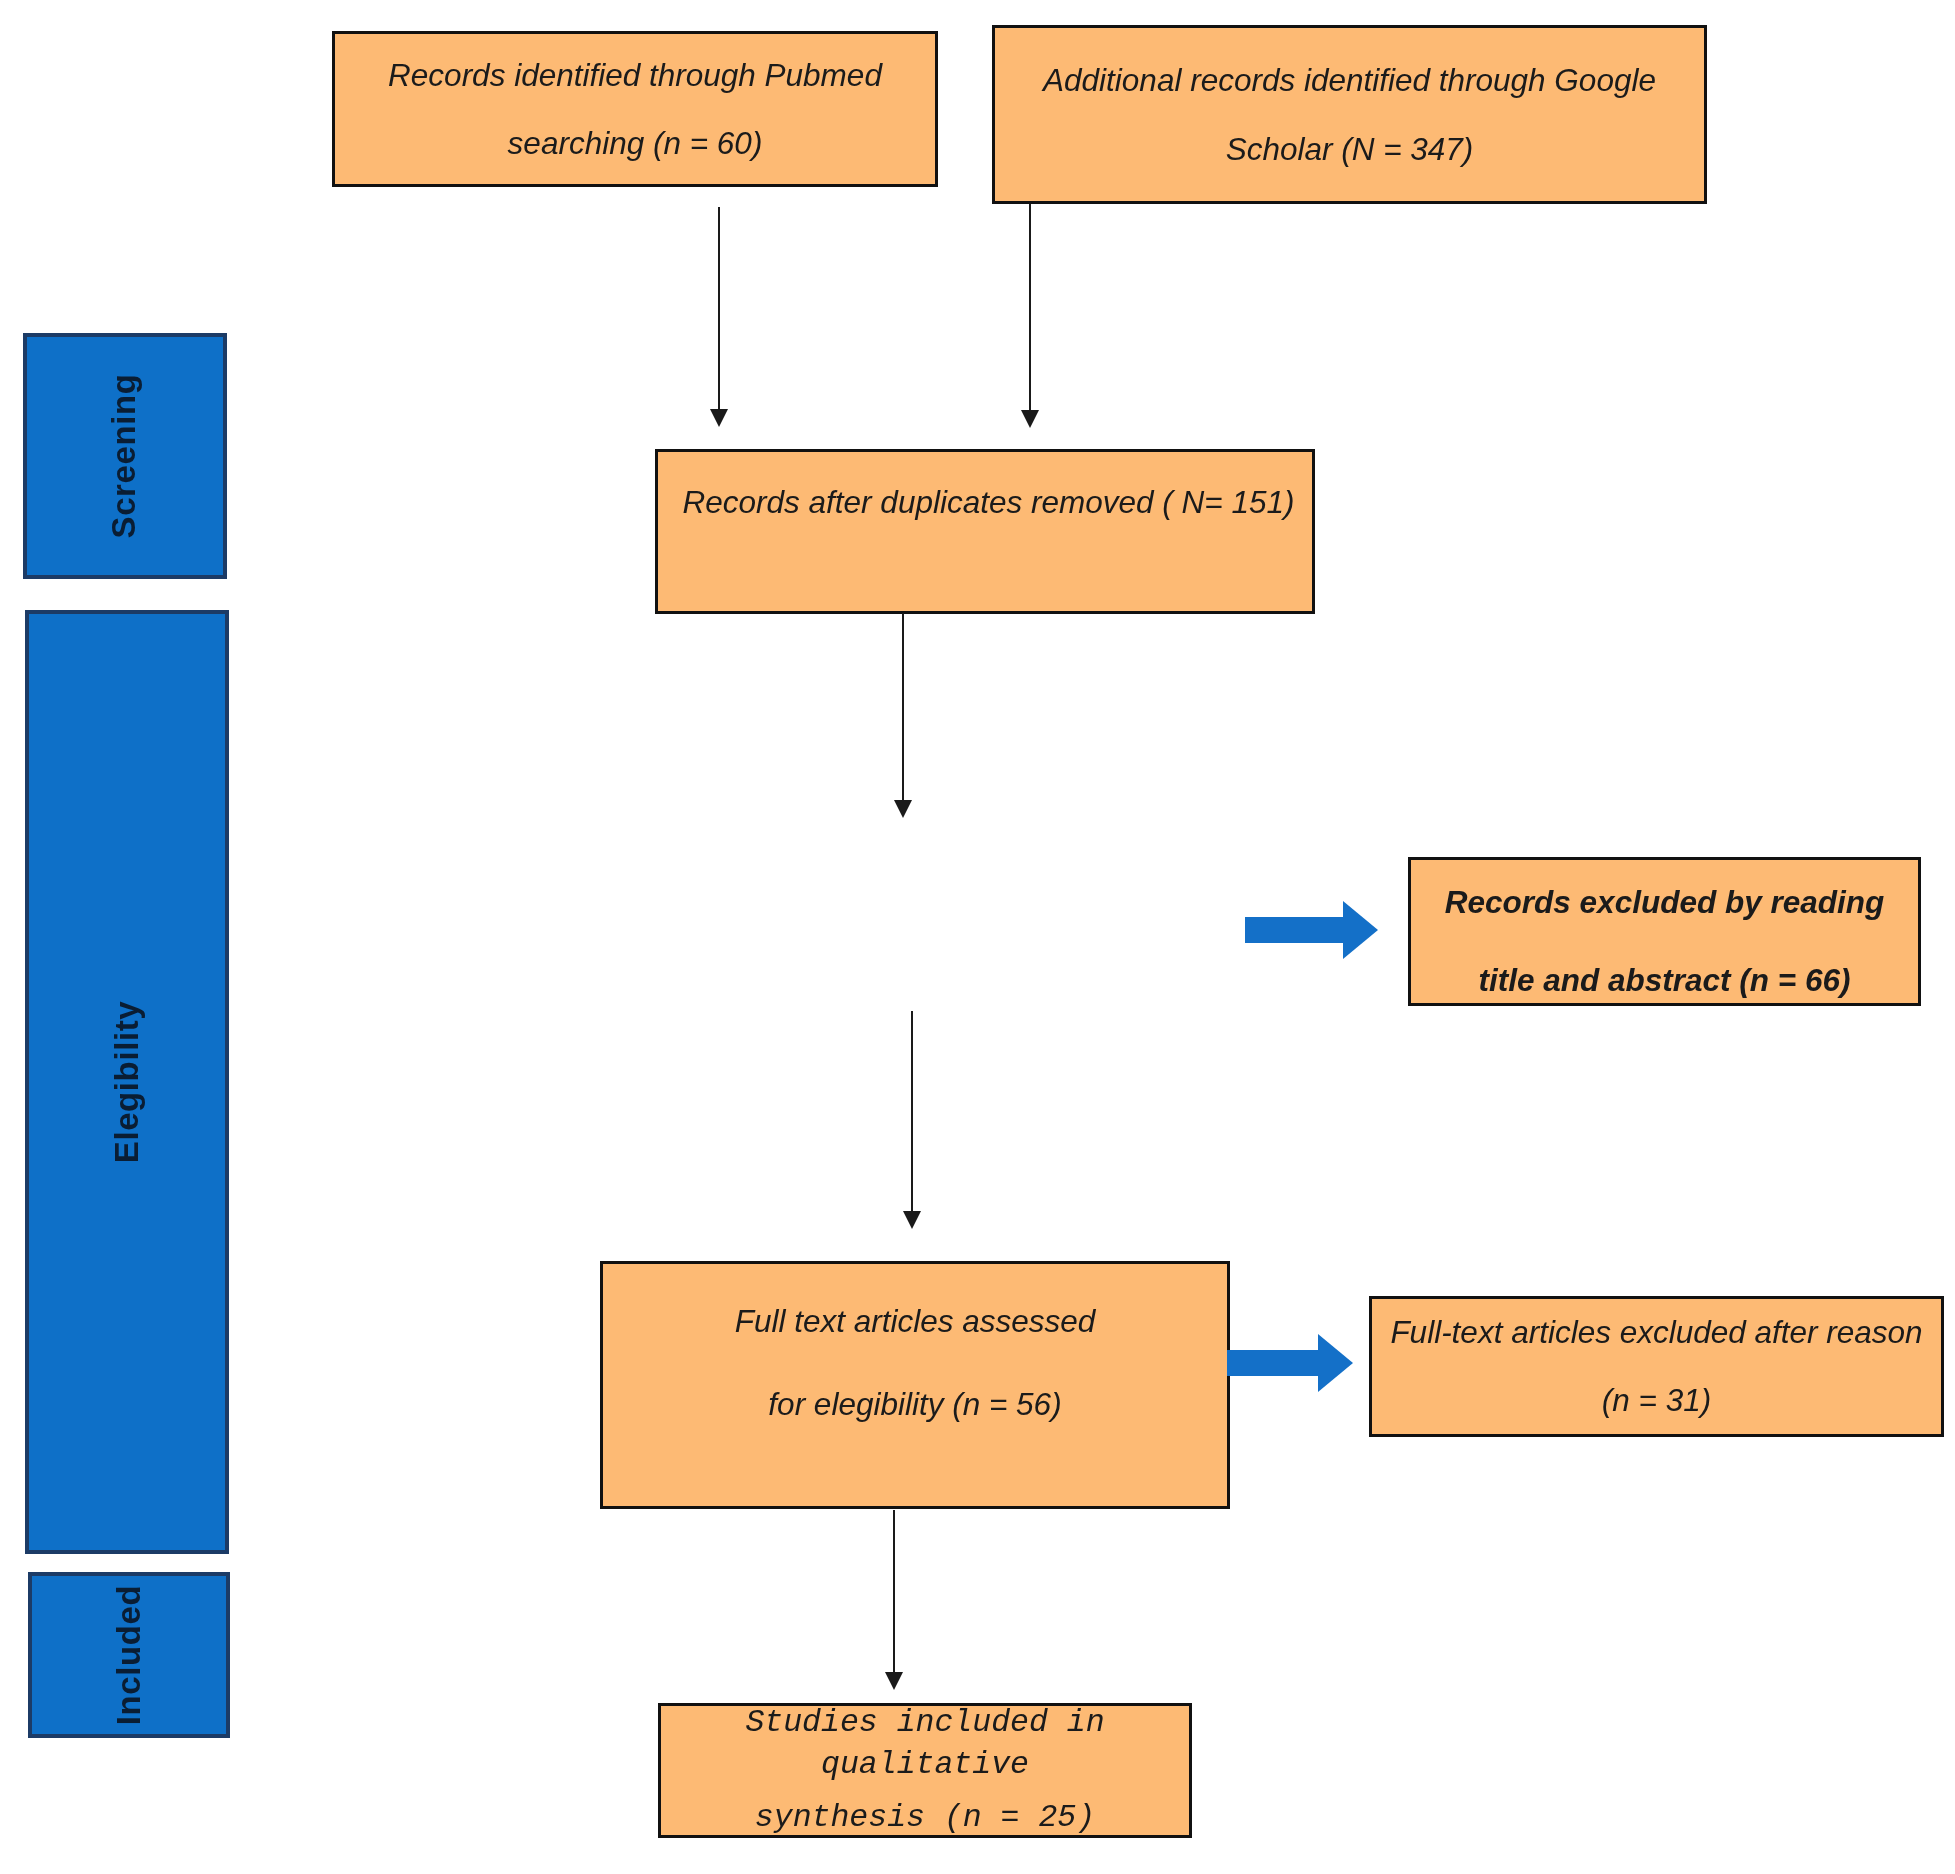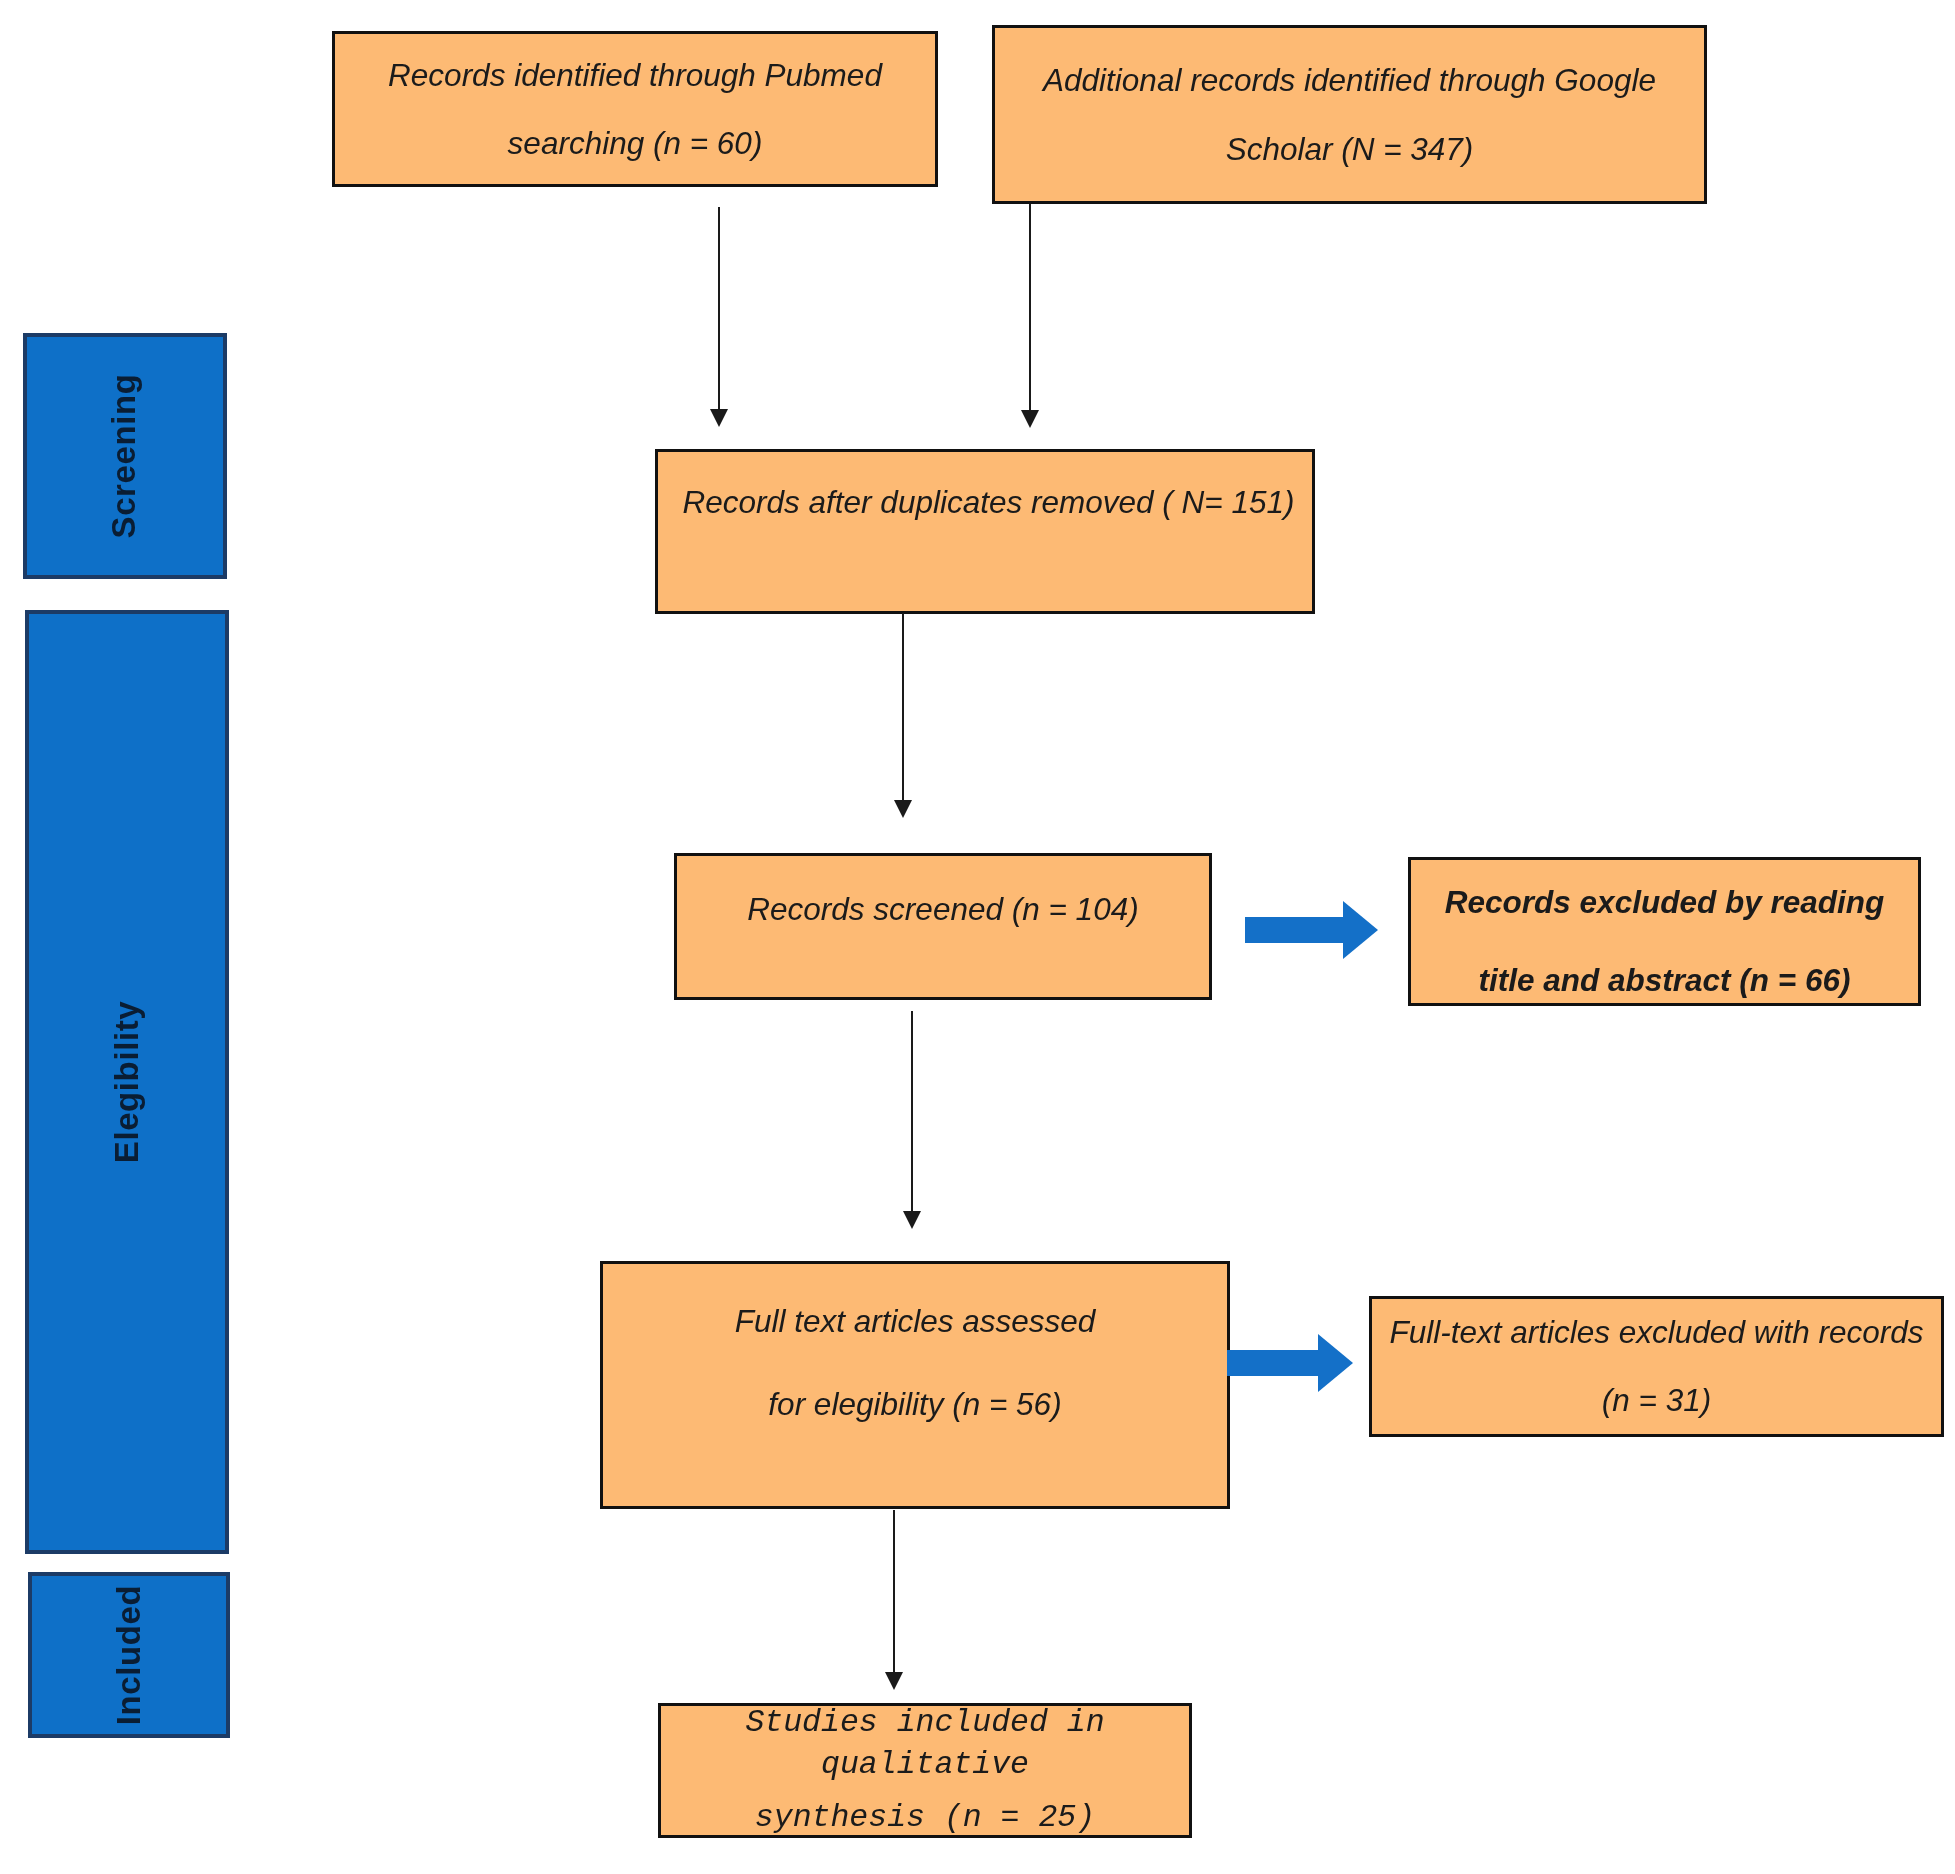--- a/index.html
+++ b/index.html
@@ -121,36 +121,33 @@
   </div>
   <div class="fbox b-google">
     <div class="bline">Additional records  identified through Google</div>
     <div class="bline">Scholar (N = 347)</div>
   </div>
 
   <div class="fbox b-duplicates">
     <div class="bline">Records after duplicates removed ( N= 151)</div>
   </div>
 
-  <div class="fbox b-screened">
-    <div class="bline">Records screened (n = 104)</div>
-  </div>
 
   <div class="fbox b-excl1">
     <div class="bline">Records excluded by reading</div>
     <div class="bline">title and abstract  (n = 66)</div>
   </div>
 
   <div class="fbox b-fulltext">
     <div class="bline">Full text articles assessed</div>
     <div class="bline">for elegibility  (n = 56)</div>
   </div>
 
   <div class="fbox b-excl2">
-    <div class="bline">Full-text articles excluded with records</div>
+    <div class="bline">Full-text articles excluded after reason</div>
     <div class="bline">(n = 31)</div>
   </div>
 
   <div class="fbox b-final">
     <div class="bline">Studies included in qualitative</div>
     <div class="bline">synthesis  (n = 25)</div>
   </div>
 
   <div class="varrow va-pubmed">
     <div class="vline"></div>

